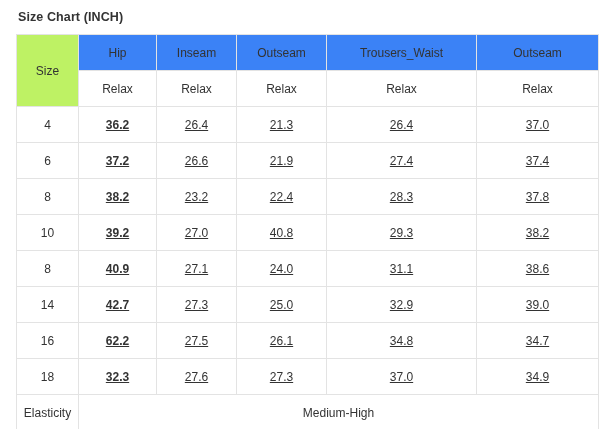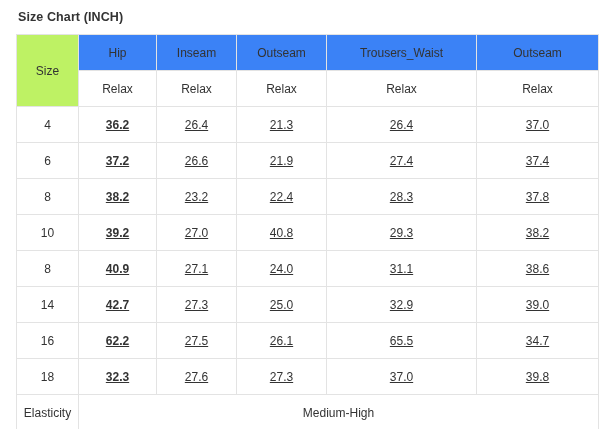--- a/index.html
+++ b/index.html
@@ -170,30 +170,30 @@
         <td class="body-cell">27.3</td>
         <td class="body-cell">25.0</td>
         <td class="body-cell">32.9</td>
         <td class="body-cell">39.0</td>
       </tr>
       <tr>
         <td class="size-cell">16</td>
         <td class="body-cell strong">62.2</td>
         <td class="body-cell">27.5</td>
         <td class="body-cell">26.1</td>
-        <td class="body-cell">65.5</td>
+        <td class="body-cell">34.8</td>
         <td class="body-cell">34.7</td>
       </tr>
       <tr>
         <td class="size-cell">18</td>
         <td class="body-cell strong">32.3</td>
         <td class="body-cell">27.6</td>
         <td class="body-cell">27.3</td>
         <td class="body-cell">37.0</td>
-        <td class="body-cell">39.8</td>
+        <td class="body-cell">34.9</td>
       </tr>
 
       <tr>
         <td class="elasticity-label">Elasticity</td>
         <td class="elasticity-value" colspan="5">Medium-High</td>
       </tr>
     </tbody>
   </table>
 
 </div>

